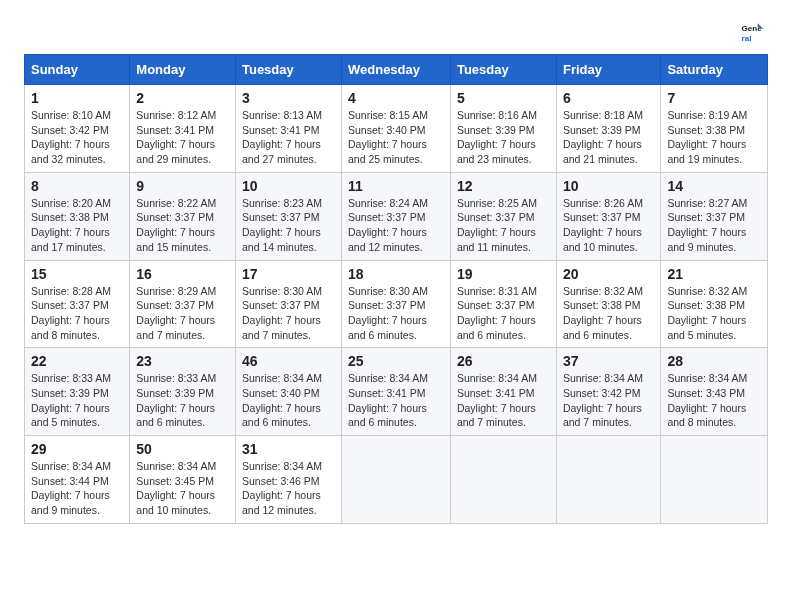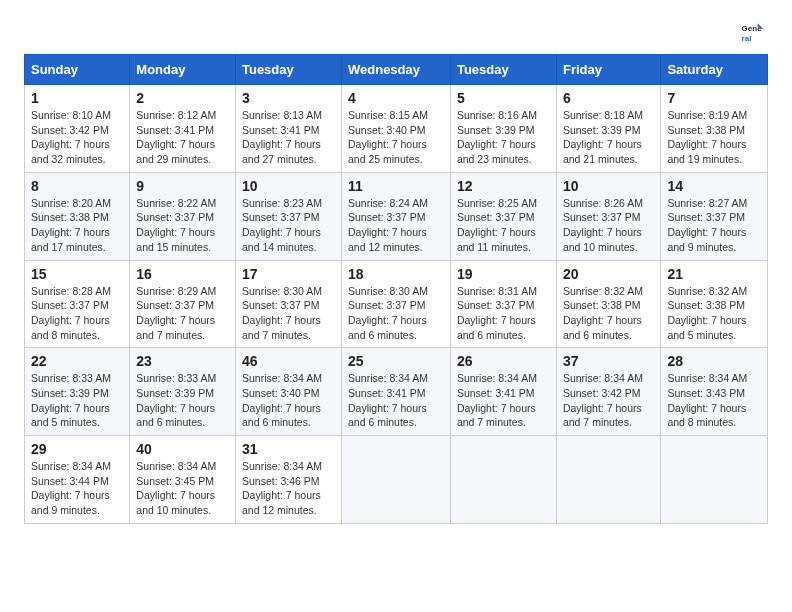--- a/index.html
+++ b/index.html
@@ -246,21 +246,21 @@
         <span class="day-number">28</span>
         <span class="cell-text">Sunrise: 8:34 AM<br>Sunset: 3:43 PM<br>Daylight: 7 hours and 8 minutes.</span>
       </td>
       </tr>
       <tr>
         <td>
         <span class="day-number">29</span>
         <span class="cell-text">Sunrise: 8:34 AM<br>Sunset: 3:44 PM<br>Daylight: 7 hours and 9 minutes.</span>
       </td>
         <td>
-        <span class="day-number">40</span>
+        <span class="day-number">50</span>
         <span class="cell-text">Sunrise: 8:34 AM<br>Sunset: 3:45 PM<br>Daylight: 7 hours and 10 minutes.</span>
       </td>
         <td>
         <span class="day-number">31</span>
         <span class="cell-text">Sunrise: 8:34 AM<br>Sunset: 3:46 PM<br>Daylight: 7 hours and 12 minutes.</span>
       </td>
         <td class="empty-cell"></td>
         <td class="empty-cell"></td>
         <td class="empty-cell"></td>
         <td class="empty-cell"></td>

